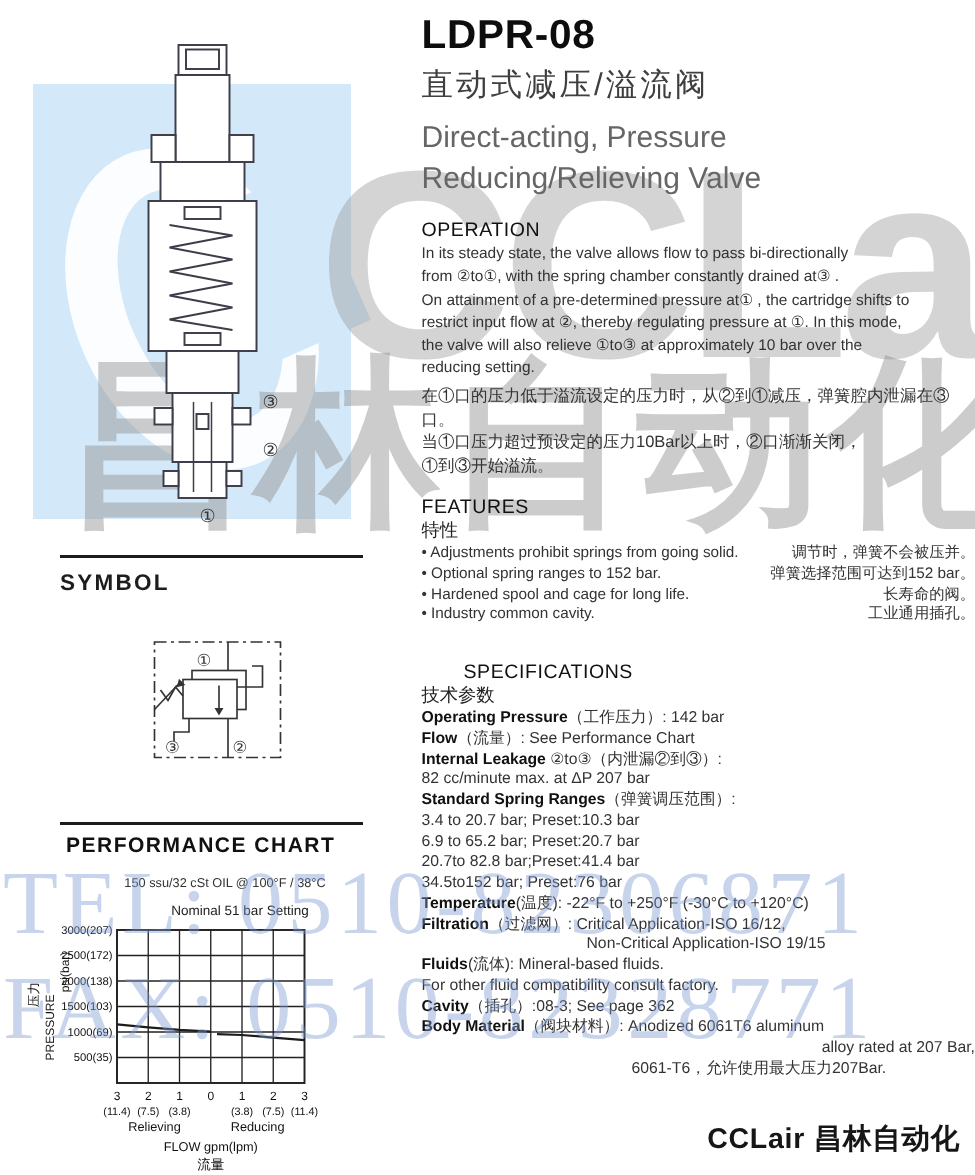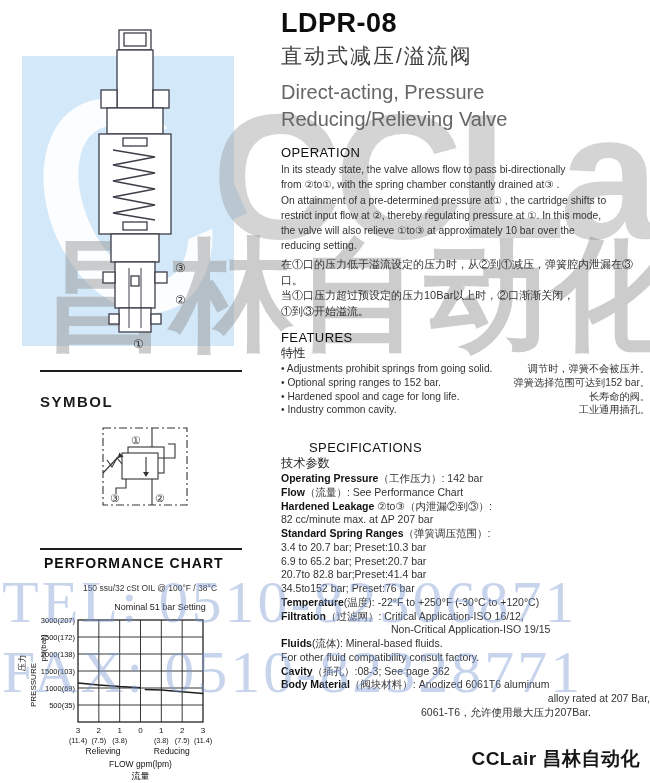--- a/index.html
+++ b/index.html
@@ -16,21 +16,21 @@
          opacity:.45;letter-spacing:5px;white-space:nowrap;z-index:0;line-height:1;}
   .wm-tel,.wm-fax{position:absolute;left:2px;font-family:"Liberation Serif",serif;font-size:60px;
          letter-spacing:3px;color:#7d9bd4;opacity:.42;white-space:nowrap;z-index:3;line-height:1;pointer-events:none;}
   .wm-tel{top:572px;}
   .wm-fax{top:642px;}
 
   
   .valve{position:absolute;left:93px;top:28px;z-index:1;}
   .rule{position:absolute;left:40px;width:202px;height:2px;background:#1c1c1c;z-index:1;}
   .rule1{top:370px;} .rule2{top:548px;}
-  .symbol-title{position:absolute;left:40px;top:393px;font-size:15px;font-weight:600;
+  .symbol-title{position:absolute;left:40px;top:380px;font-size:15px;font-weight:600;
                 letter-spacing:1.5px;color:#1d1d1d;z-index:1;}
   .symbol{position:absolute;left:95px;top:420px;z-index:1;}
   .chart-title{position:absolute;left:44px;top:555px;font-size:14px;font-weight:700;
                letter-spacing:1px;color:#111;z-index:1;}
   .chart-sub{position:absolute;left:20px;top:583px;width:260px;text-align:center;
              font-size:8.5px;color:#333;z-index:1;}
   .chart-setting{position:absolute;left:40px;top:602px;width:240px;text-align:center;
                  font-size:9px;color:#222;z-index:1;}
   .chart{position:absolute;left:0px;top:610px;z-index:1;}
   .chart text{font-family:"Liberation Sans",sans-serif;}
@@ -209,21 +209,21 @@
         <span class="feat-en" data-name="feature-text-en">• Industry common cavity.</span>
         <span class="feat-cn" data-name="feature-text-cn">工业通用插孔。</span>
       </div>
     </div>
 
   <div class="rc h-sec h-spec" data-name="specifications-heading">SPECIFICATIONS</div>
   <div class="rc h-cn h-spec-cn" data-name="specifications-heading-cn">技术参数</div>
   <div class="rc spec-list" data-name="specs-list">
       <div class="spec-line" data-name="spec-line"><span class="b" data-name="spec-term">Operating Pressure</span><span data-name="spec-value">（工作压力）: 142 bar</span></div>
       <div class="spec-line" data-name="spec-line"><span class="b" data-name="spec-term">Flow</span><span data-name="spec-value">（流量）: See Performance Chart</span></div>
-      <div class="spec-line" data-name="spec-line"><span class="b" data-name="spec-term">Hardened Leakage</span><span data-name="spec-value"> ②to③（内泄漏②到③）:</span></div>
+      <div class="spec-line" data-name="spec-line"><span class="b" data-name="spec-term">Internal Leakage</span><span data-name="spec-value"> ②to③（内泄漏②到③）:</span></div>
       <div class="spec-line" data-name="spec-line"><span data-name="spec-value">82 cc/minute   max. at ΔP 207 bar</span></div>
       <div class="spec-line" data-name="spec-line"><span class="b" data-name="spec-term">Standard Spring Ranges</span><span data-name="spec-value">（弹簧调压范围）:</span></div>
       <div class="spec-line" data-name="spec-line"><span data-name="spec-value">3.4 to 20.7 bar; Preset:10.3 bar</span></div>
       <div class="spec-line" data-name="spec-line"><span data-name="spec-value">6.9 to 65.2 bar; Preset:20.7 bar</span></div>
       <div class="spec-line" data-name="spec-line"><span data-name="spec-value">20.7to 82.8 bar;Preset:41.4 bar</span></div>
       <div class="spec-line" data-name="spec-line"><span data-name="spec-value">34.5to152 bar; Preset:76 bar</span></div>
       <div class="spec-line" data-name="spec-line"><span class="b" data-name="spec-term">Temperature</span><span data-name="spec-value">(温度): -22°F to +250°F (-30°C to +120°C)</span></div>
       <div class="spec-line" data-name="spec-line"><span class="b" data-name="spec-term">Filtration</span><span data-name="spec-value">（过滤网）: Critical Application-ISO 16/12,</span></div>
       <div class="spec-line" data-name="spec-line" style="padding-left: 110px;"><span data-name="spec-value">Non-Critical Application-ISO 19/15</span></div>
       <div class="spec-line" data-name="spec-line"><span class="b" data-name="spec-term">Fluids</span><span data-name="spec-value">(流体): Mineral-based fluids.</span></div>

